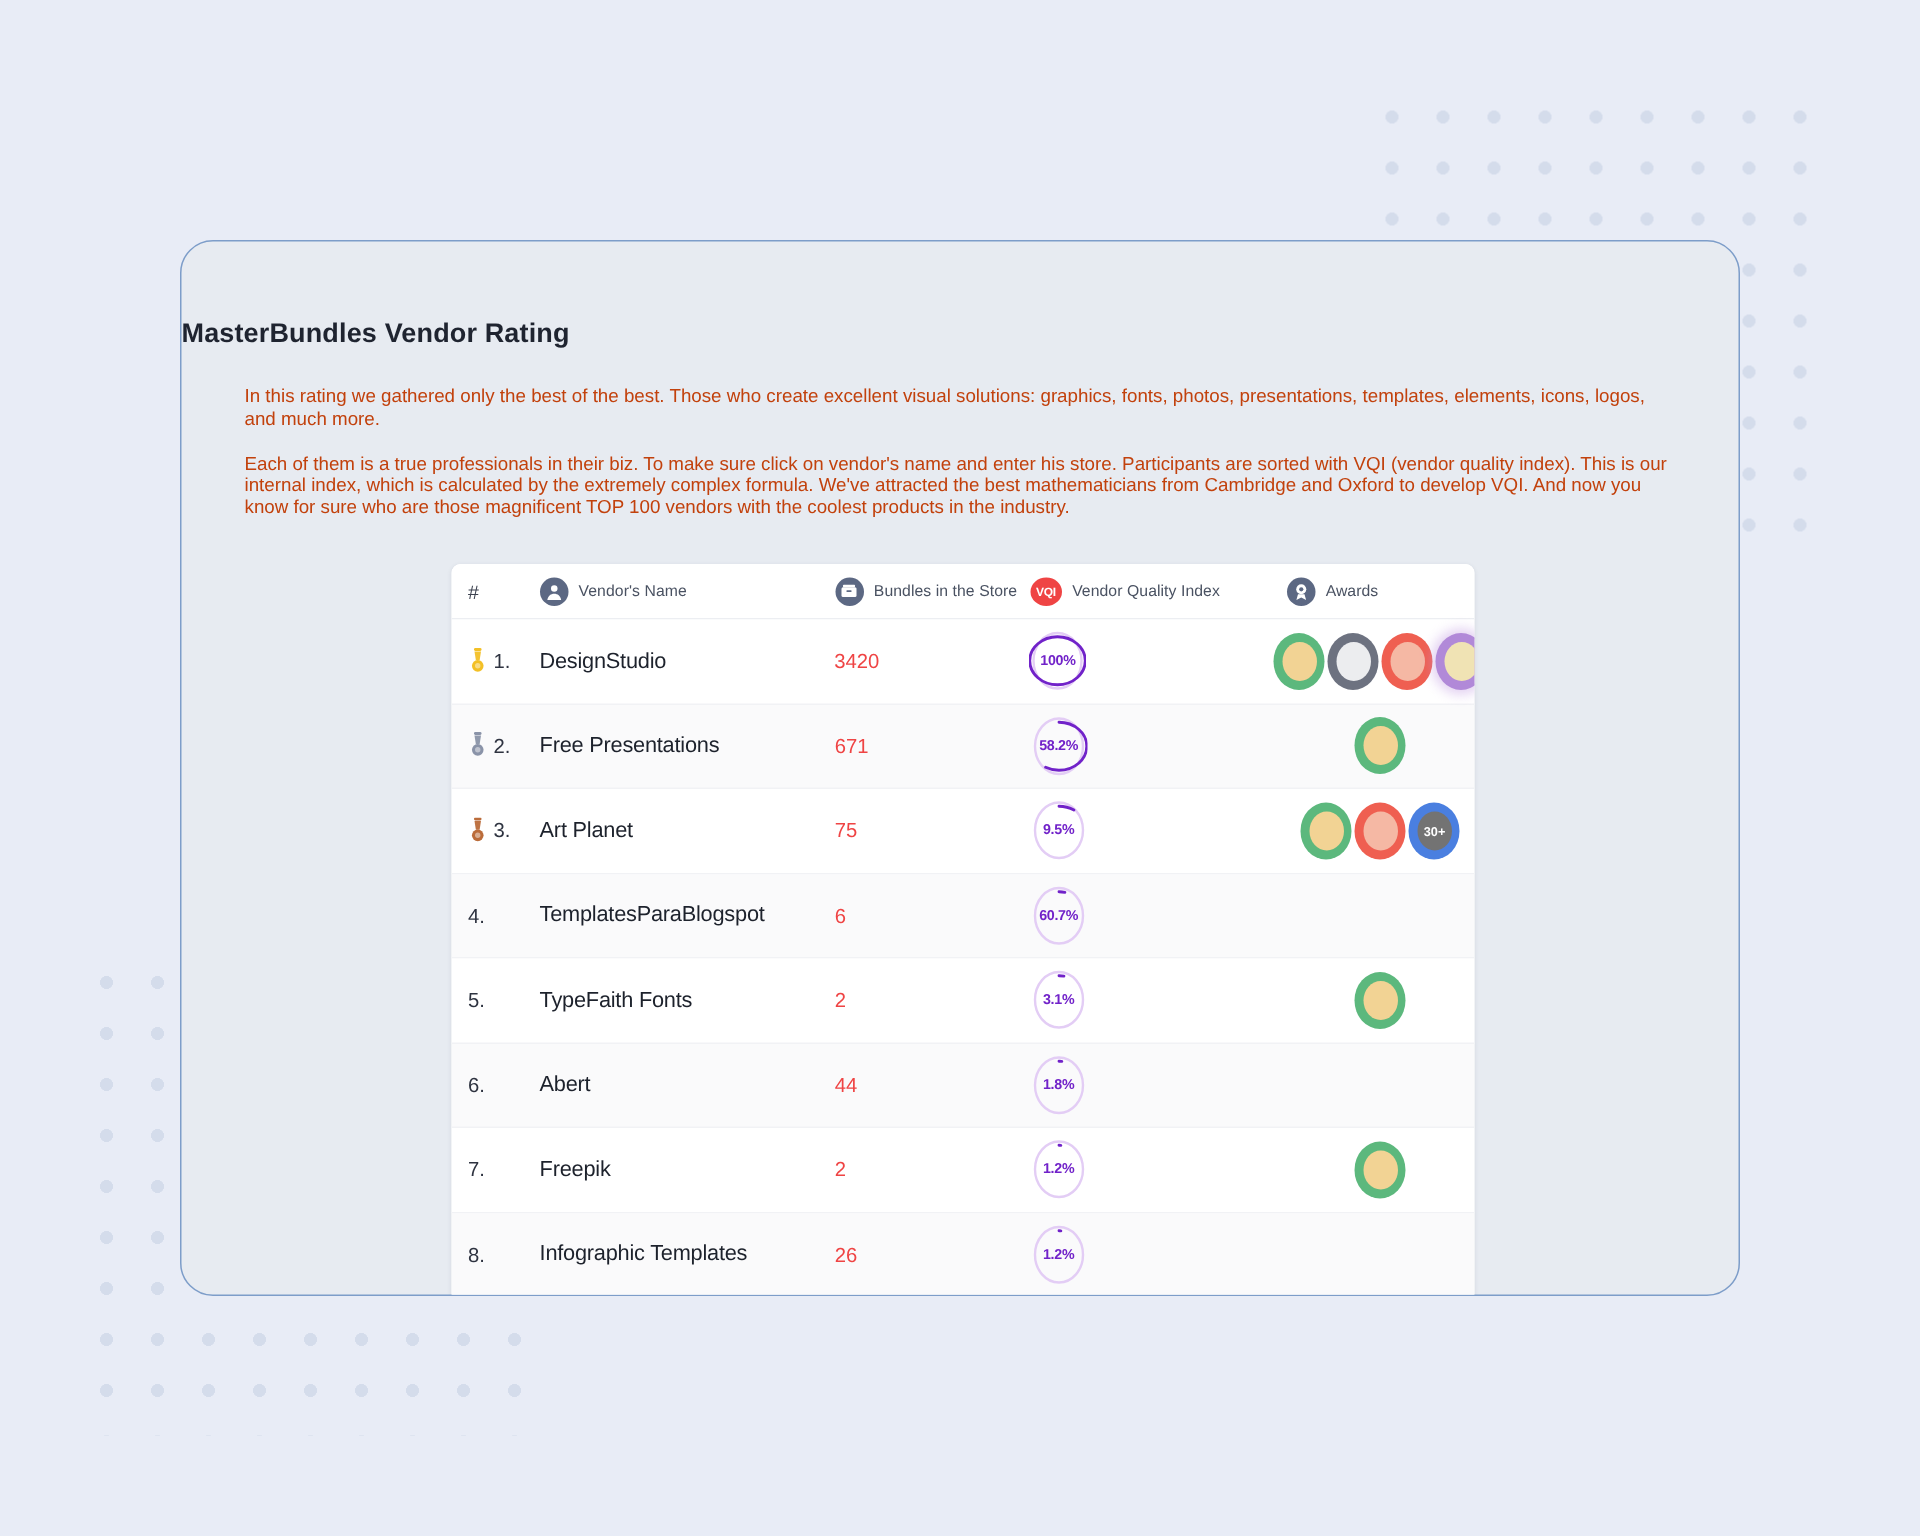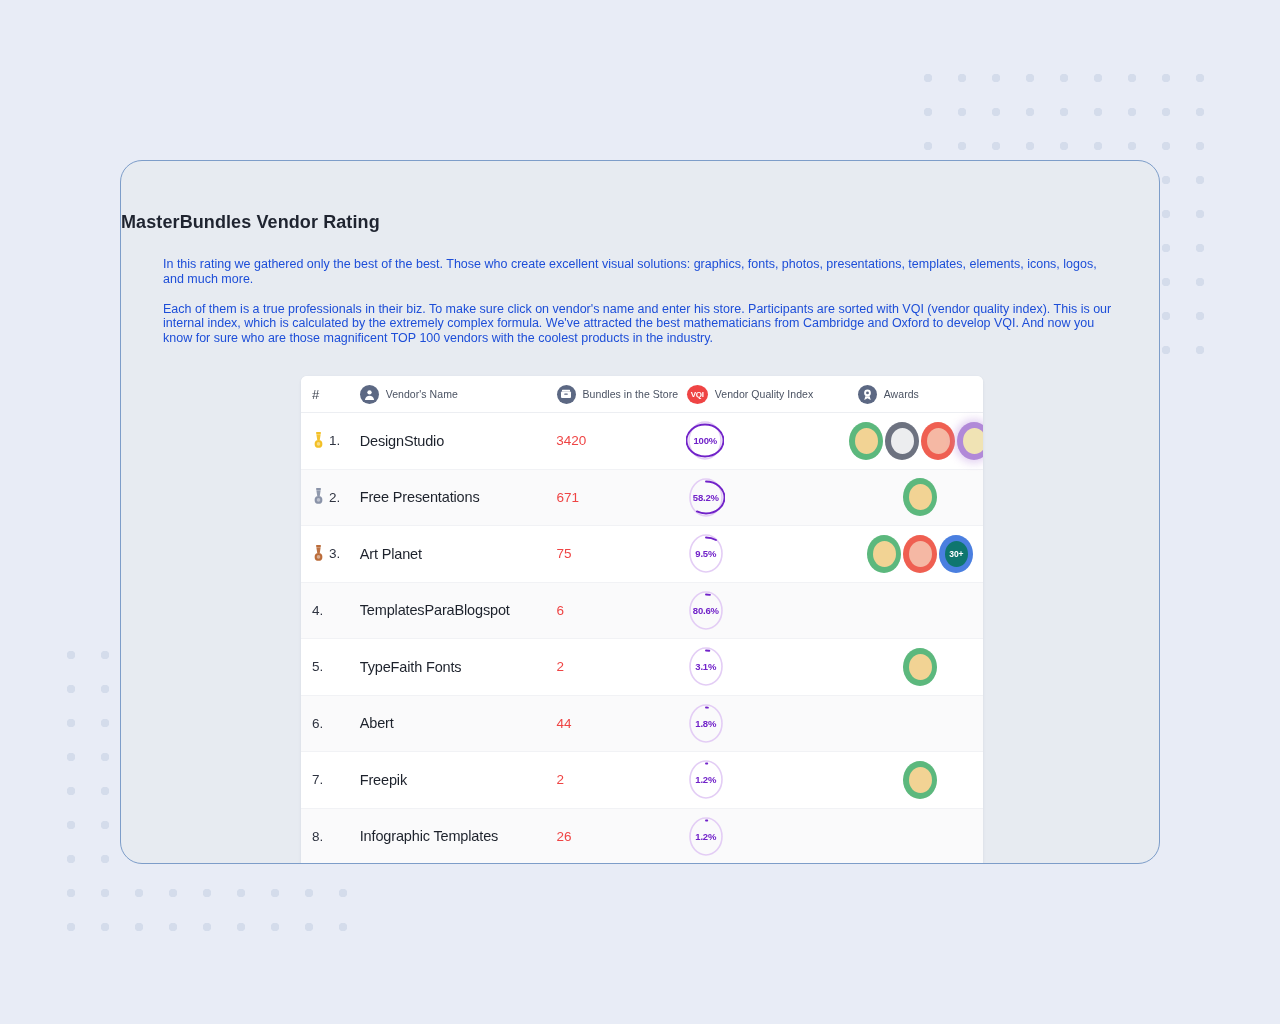--- a/index.html
+++ b/index.html
@@ -49,21 +49,21 @@
     letter-spacing: .1px;
   }
 
   .intro {
     margin: 0 42px;
     padding-top: 24px;
   }
   .intro p {
     font-size: 12.5px;
     line-height: 14.8px;
-    color: #1d4ed8;
+    color: #c2410c;
   }
   .intro p + p { margin-top: 15px; }
 
   
   .table-wrap {
     position: absolute;
     left: 180px;
     top: 215px;
     width: 682px;
     background: #ffffff;
@@ -171,21 +171,21 @@
   }
   .badge.b-green  { background: #5cb87d; }
   .badge.b-green  .inner { background: #f2d394; }
   .badge.b-gray   { background: #6d7280; }
   .badge.b-gray   .inner { background: #ecedef; }
   .badge.b-red    { background: #ef5f51; }
   .badge.b-red    .inner { background: #f5b8a4; }
   .badge.b-purple { background: #b189d8; }
   .badge.b-purple .inner { background: #f0e3b4; }
   .badge.b-blue   { background: #4a7fe0; }
-  .badge.b-blue   .inner { background: #0f766e; color:#fff; }
+  .badge.b-blue   .inner { background: #737373; color:#fff; }
   .badge.glow { box-shadow: 0 0 8px 3px rgba(190,150,225,.45); }
 </style>
 </head>
 <body>
 
 <div class="dots dots-tr"></div>
 <div class="dots dots-bl"></div>
 
 <div class="card">
 
@@ -361,21 +361,21 @@
           </div>
           <div class="cell c-bund">
             <span class="bundles">6</span>
           </div>
           <div class="cell c-vqi">
             <span class="ring">
               <svg width="38" height="43" viewBox="0 0 38 43">
                 <ellipse cx="19" cy="21.5" rx="16" ry="18.5" fill="none" stroke="#e3cdf5" stroke-width="1.6"></ellipse>
                 <ellipse cx="19" cy="21.5" rx="16" ry="18.5" fill="none" stroke="#7122c9" stroke-width="1.9" stroke-linecap="round" stroke-dasharray="4.02 104.65" transform="rotate(-90 19 21.5)"></ellipse>
               </svg>
-              <span>80.6%</span>
+              <span>60.7%</span>
             </span>
           </div>
           <div class="cell awards c-awd" style="justify-content: center;"></div>
         </div>
         <div class="row">
           <div class="cell rank c-rank">
             <span class="rno">5.</span>
           </div>
           <div class="cell c-name">
             <span class="vname">TypeFaith Fonts</span>

